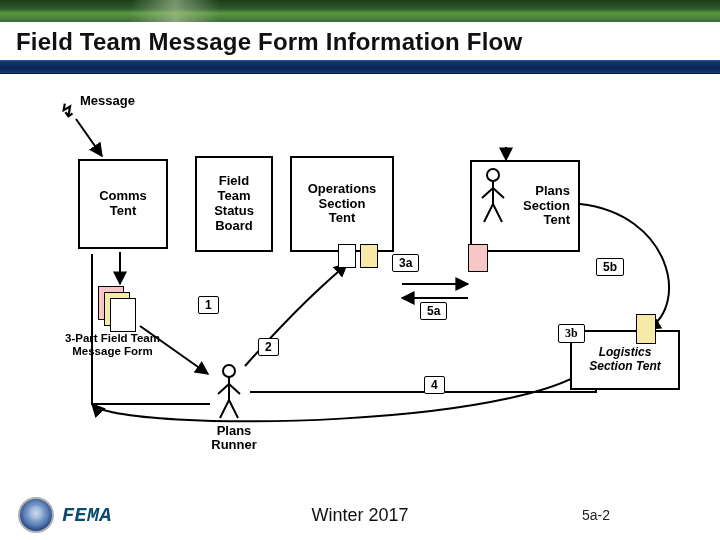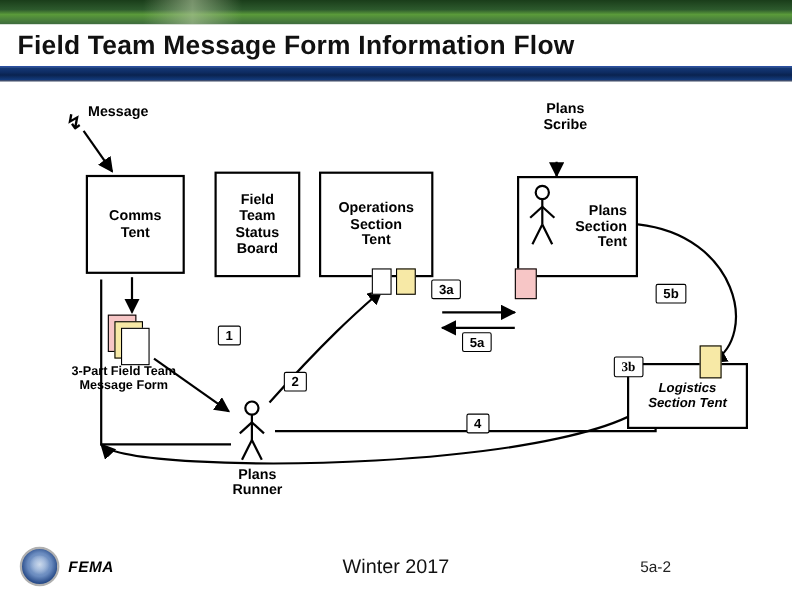--- a/index.html
+++ b/index.html
@@ -115,25 +115,25 @@
     border: 2px solid #b0b0b0;
     position: relative;
   }
   .seal::after{
     content:""; position:absolute; inset:6px; border-radius:50%;
     background: radial-gradient(circle at 50% 40%, #fff 0%, #c9d8ef 30%, transparent 60%);
     opacity:.5;
   }
   .fema-logo {
     font-weight: bold;
-    font-size: 14px;
-    color: #000000;
+    font-size: 20px;
+    color: #0c4a6e;
     letter-spacing: 0.5px;
     font-style: italic;
-    font-family: Liberation Sans, sans-serif;
+    font-family: Liberation Mono, monospace;
   }
   .footer-center {
     position: absolute; left: 50%; transform: translateX(-50%);
     font-size: 18px; color: #111;
   }
   .page-num {
     position: absolute; right: 110px;
     font-size: 14px; color: #222;
   }
   .cert-badge {
@@ -221,22 +221,20 @@
 
   <div class="small-doc" style="left:338px; top:170px; background:#fff;"></div>
   <div class="small-doc" style="left:360px; top:170px; background:#f7e9a6;"></div>
 
   <div class="box" style="left:470px; top:86px; width:110px; height:92px; justify-content:flex-end; padding-right:8px;">
     <span style="white-space:pre-line; text-align:right;">Plans
 Section
 Tent</span>
   </div>
 
-  <div class="label" style="left:484px; top:18px; width:60px;">Plans
-Scribe</div>
 
   <div class="stick" style="left:478px; top:92px;">
     <svg viewBox="0 0 30 60" width="30" height="60">
       <circle cx="15" cy="9" r="6" fill="none" stroke="#000" stroke-width="2"></circle>
       <line x1="15" y1="15" x2="15" y2="38" stroke="#000" stroke-width="2"></line>
       <line x1="15" y1="22" x2="4" y2="32" stroke="#000" stroke-width="2"></line>
       <line x1="15" y1="22" x2="26" y2="32" stroke="#000" stroke-width="2"></line>
       <line x1="15" y1="38" x2="6" y2="56" stroke="#000" stroke-width="2"></line>
       <line x1="15" y1="38" x2="24" y2="56" stroke="#000" stroke-width="2"></line>
     </svg>

